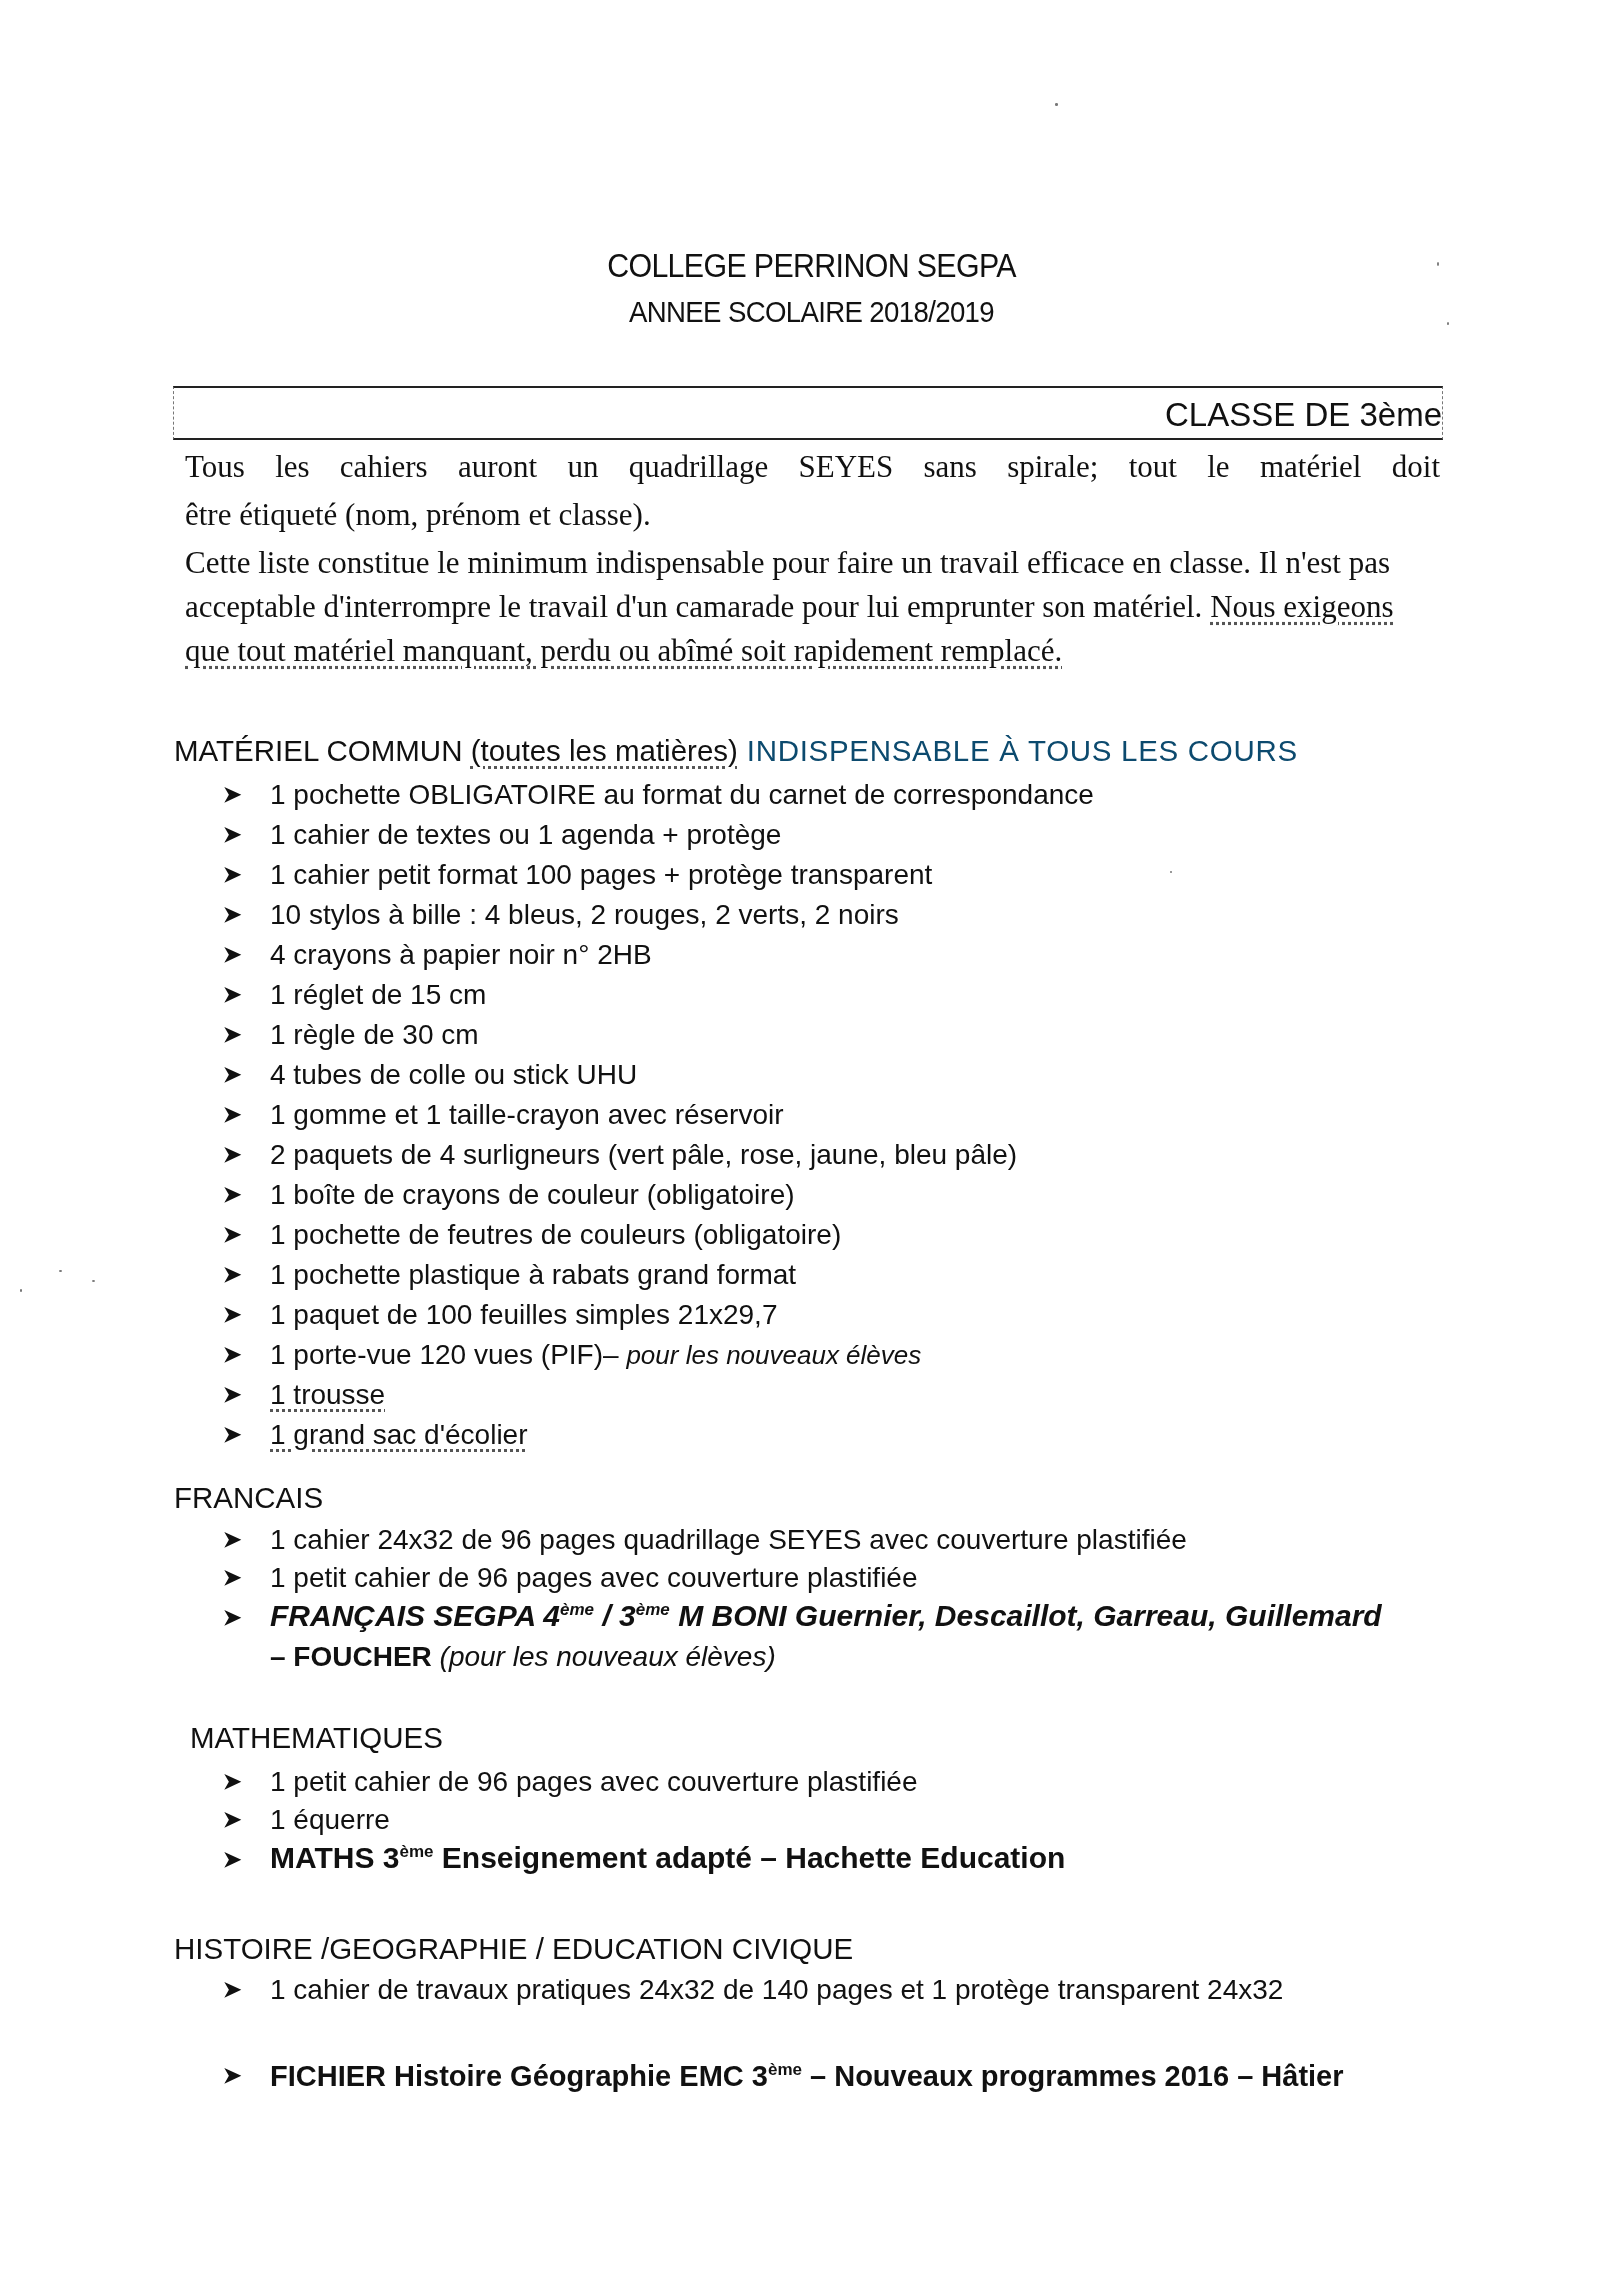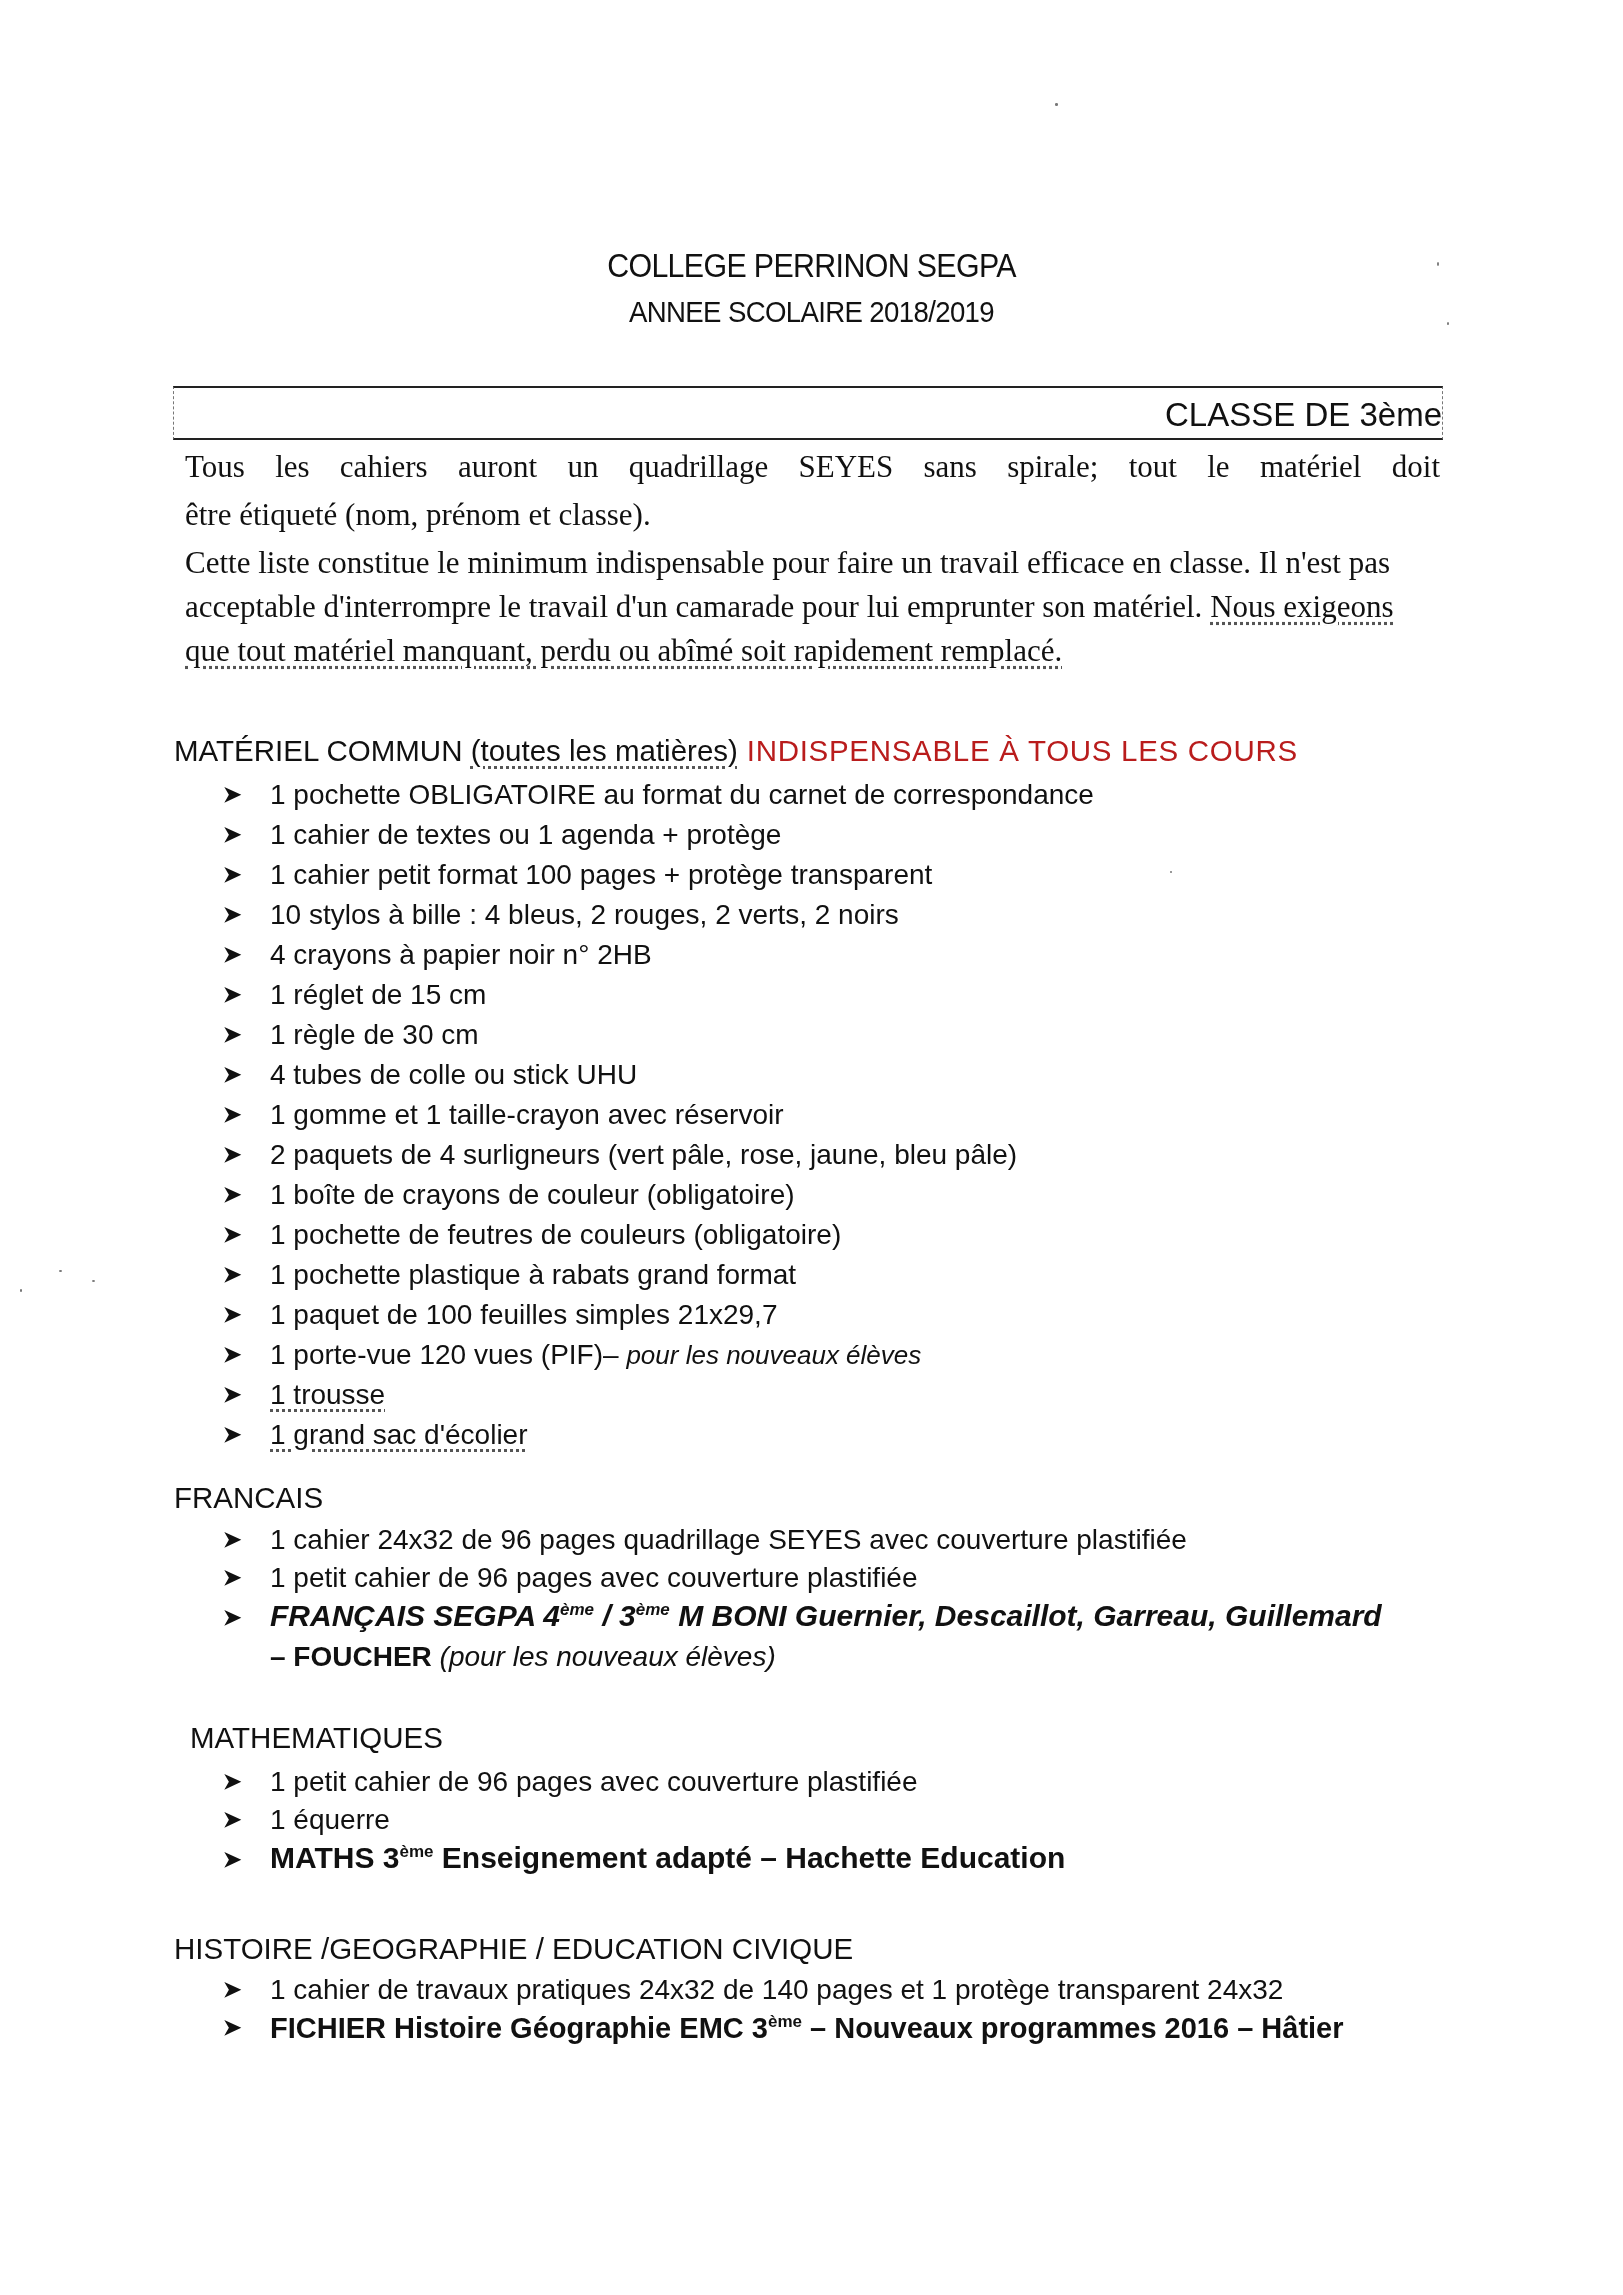--- a/index.html
+++ b/index.html
@@ -27,21 +27,21 @@
   .intro {
     position: absolute; left: 181px; top: 441px; width: 1263px;
     font-size: 31px; line-height: 44px;
   }
   .intro p { margin: 4px; font-family: Liberation Serif, serif; }
   .justify { text-align: justify; text-align-last: justify; }
   .ul-dotted { text-decoration: underline dotted #555; text-underline-offset: 5.2px; }
   .section-head {
     position: absolute; left: 174px; font-size: 29.5px; white-space: nowrap;
   }
-  .faded { color: #b91c1c; letter-spacing: 0.7px; }
+  .faded { color: #0c4a6e; letter-spacing: 0.7px; }
   .list { position: absolute; left: 223px; margin: 0; padding: 0; list-style: none; }
   .list li {
     position: relative; padding-left: 47px; font-size: 28px; white-space: nowrap;
   }
   .arrow {
     position: absolute; left: 0; top: 0; width: 26px; height: 100%;
     display: flex; align-items: center;
   }
   .arrow svg { width: 19.6px; height: 19.6px; }
   .list.common li { height: 40px; line-height: 40px; }
@@ -202,21 +202,21 @@
         </span><span class="bold">MATHS 3</span><sup class="bold">ème</sup><span class="bold"> Enseignement adapté – Hachette Education</span></li>
   </ul>
 
   <div class="section-head" style="top:1932px;">HISTOIRE /GEOGRAPHIE / EDUCATION CIVIQUE</div>
   <ul class="list hist" style="top:1971px;">
     <li><span class="arrow">
           <svg viewBox="0 0 30 30">
             <path d="M2 3 L28 15 L2 27 L9 15 Z" fill="#111"></path>
           </svg>
         </span><span>1 cahier de travaux pratiques 24x32 de 140 pages et 1 protège transparent 24x32</span></li>
-    <li style="font-size:29px;"><span class="arrow">
+    <li style="font-size:29px;margin-top:48px;"><span class="arrow">
           <svg viewBox="0 0 30 30">
             <path d="M2 3 L28 15 L2 27 L9 15 Z" fill="#111"></path>
           </svg>
         </span><span class="bold">FICHIER Histoire Géographie EMC 3</span><sup class="bold">ème</sup><span class="bold"> – Nouveaux programmes 2016 – Hâtier</span></li>
   </ul>
 
   <div class="speck" style="left:1055px;top:103px;width:2.6px;height:2.6px;"></div>
   <div class="speck" style="left:1437px;top:262px;width:2px;height:3.9px;"></div>
   <div class="speck" style="left:1447px;top:322px;width:2px;height:3.3px;"></div>
   <div class="speck" style="left:19.6px;top:1289px;width:2.6px;height:2.6px;"></div>

